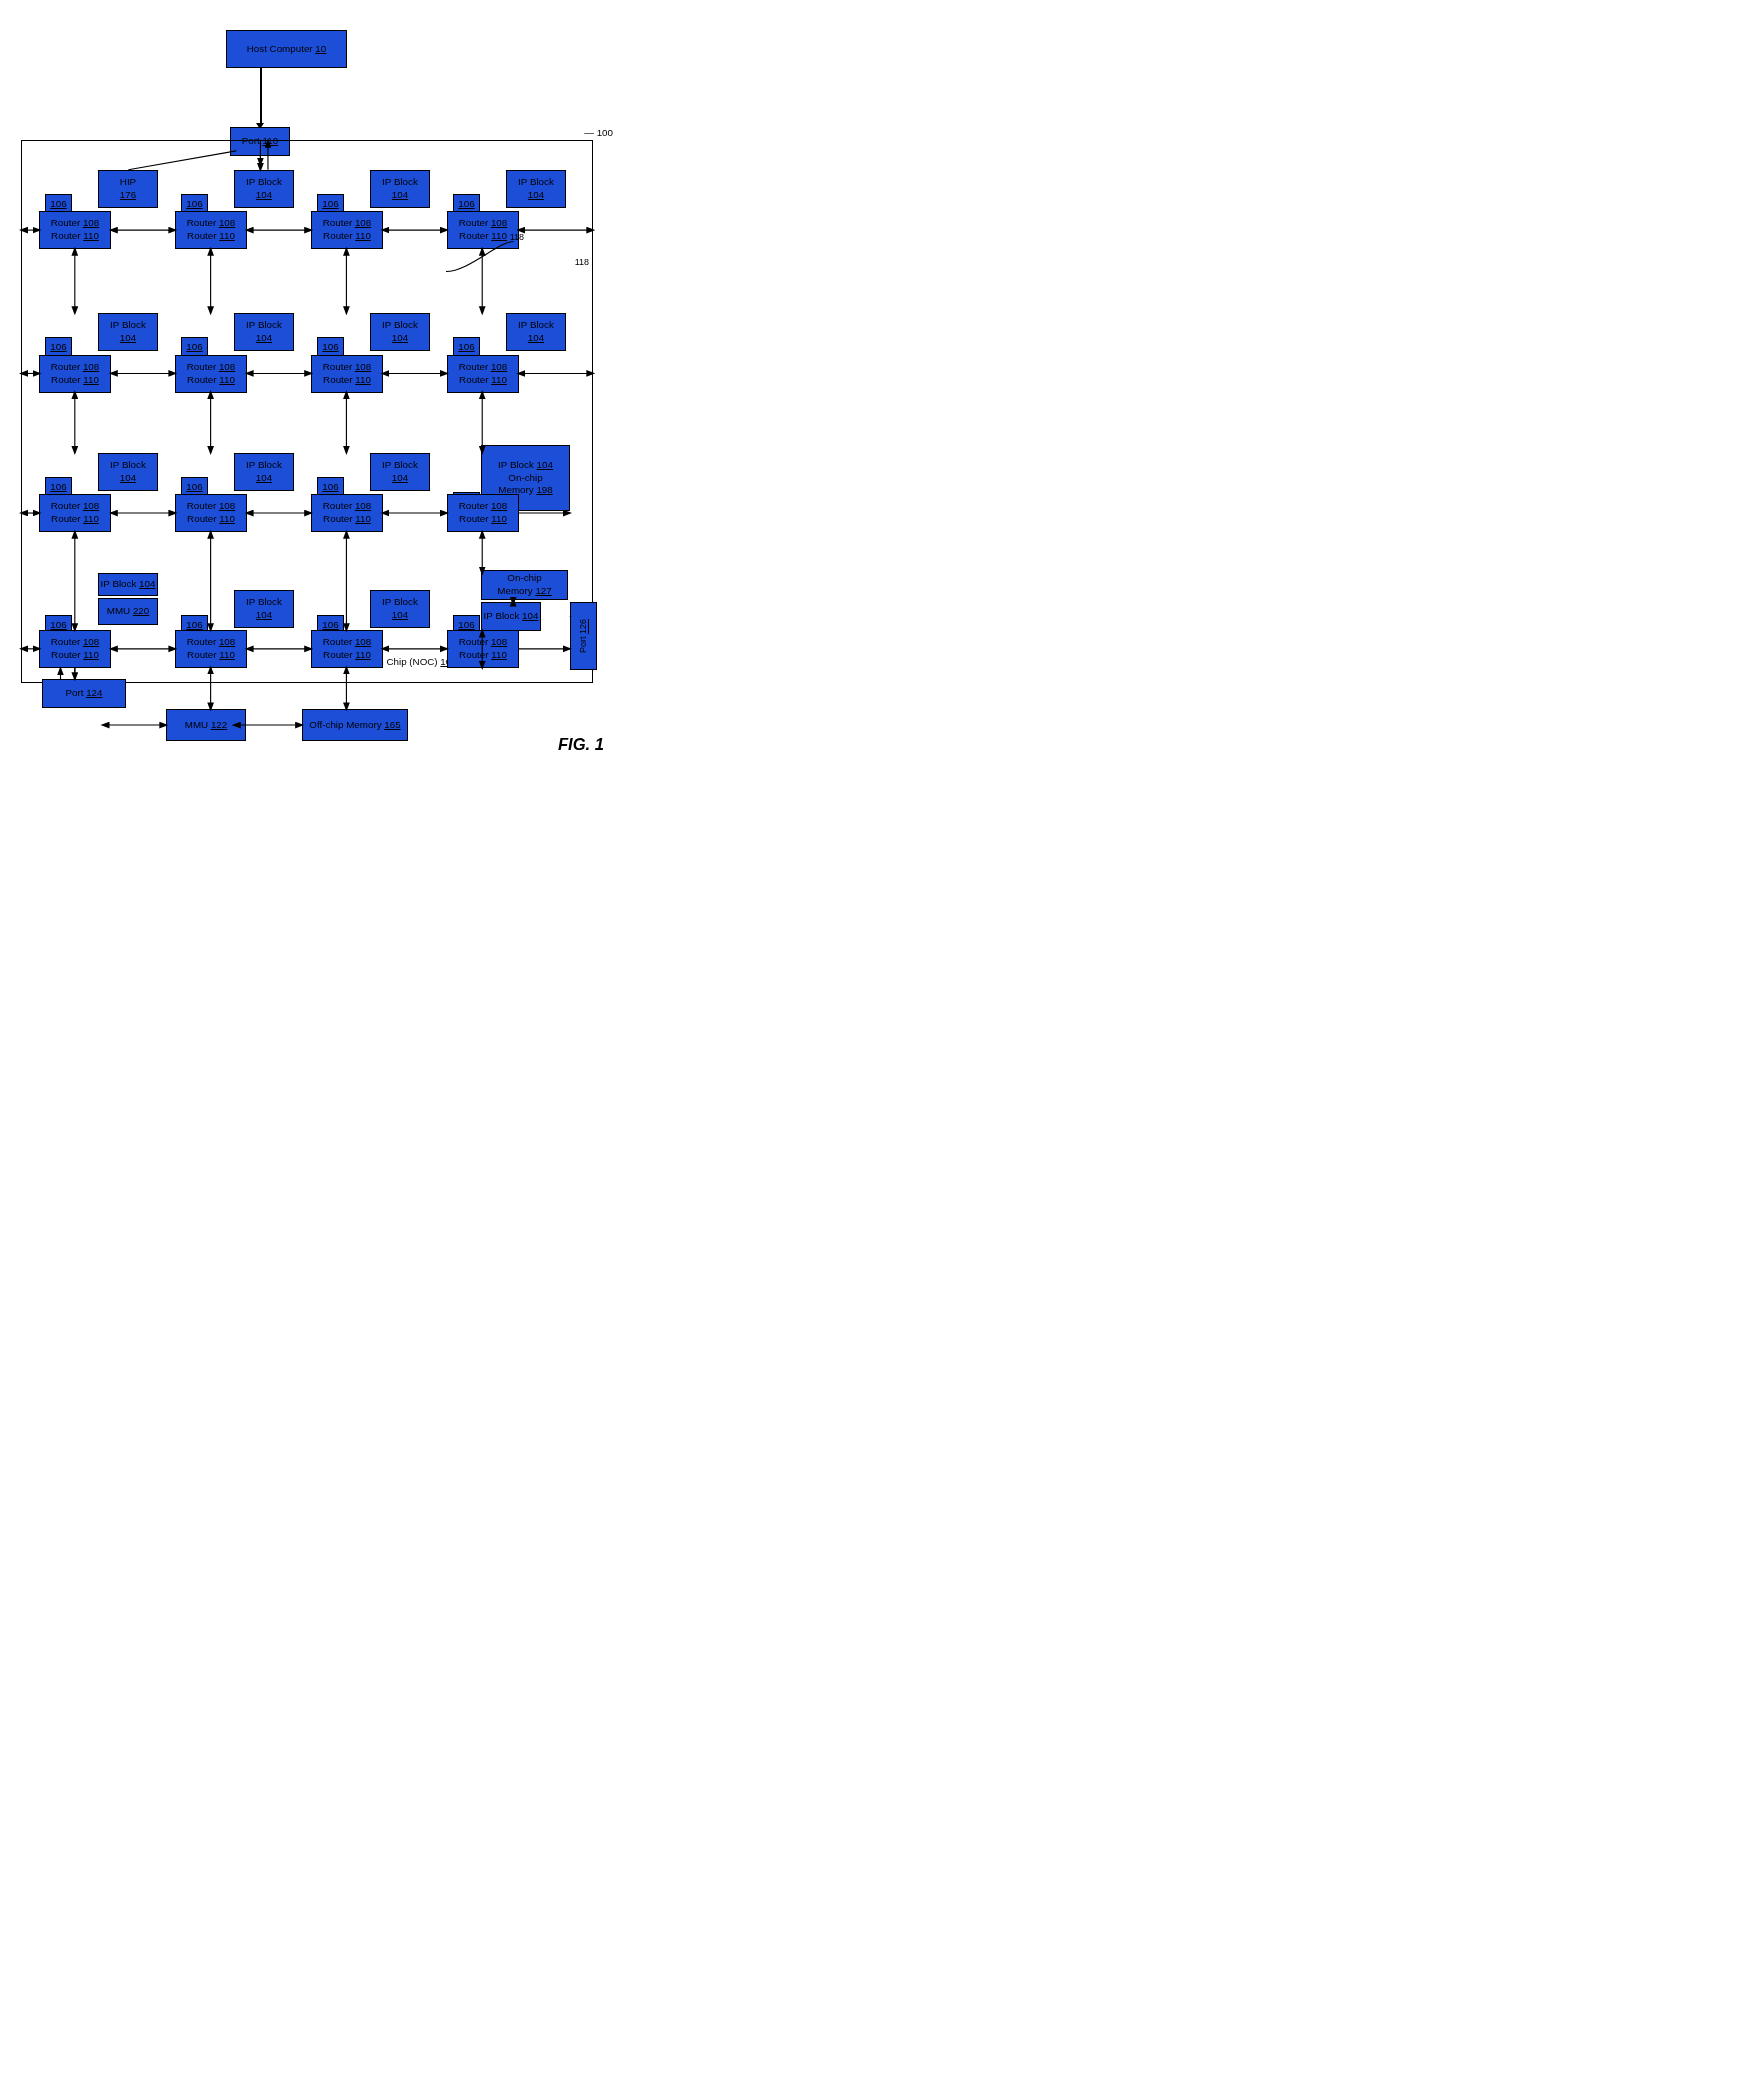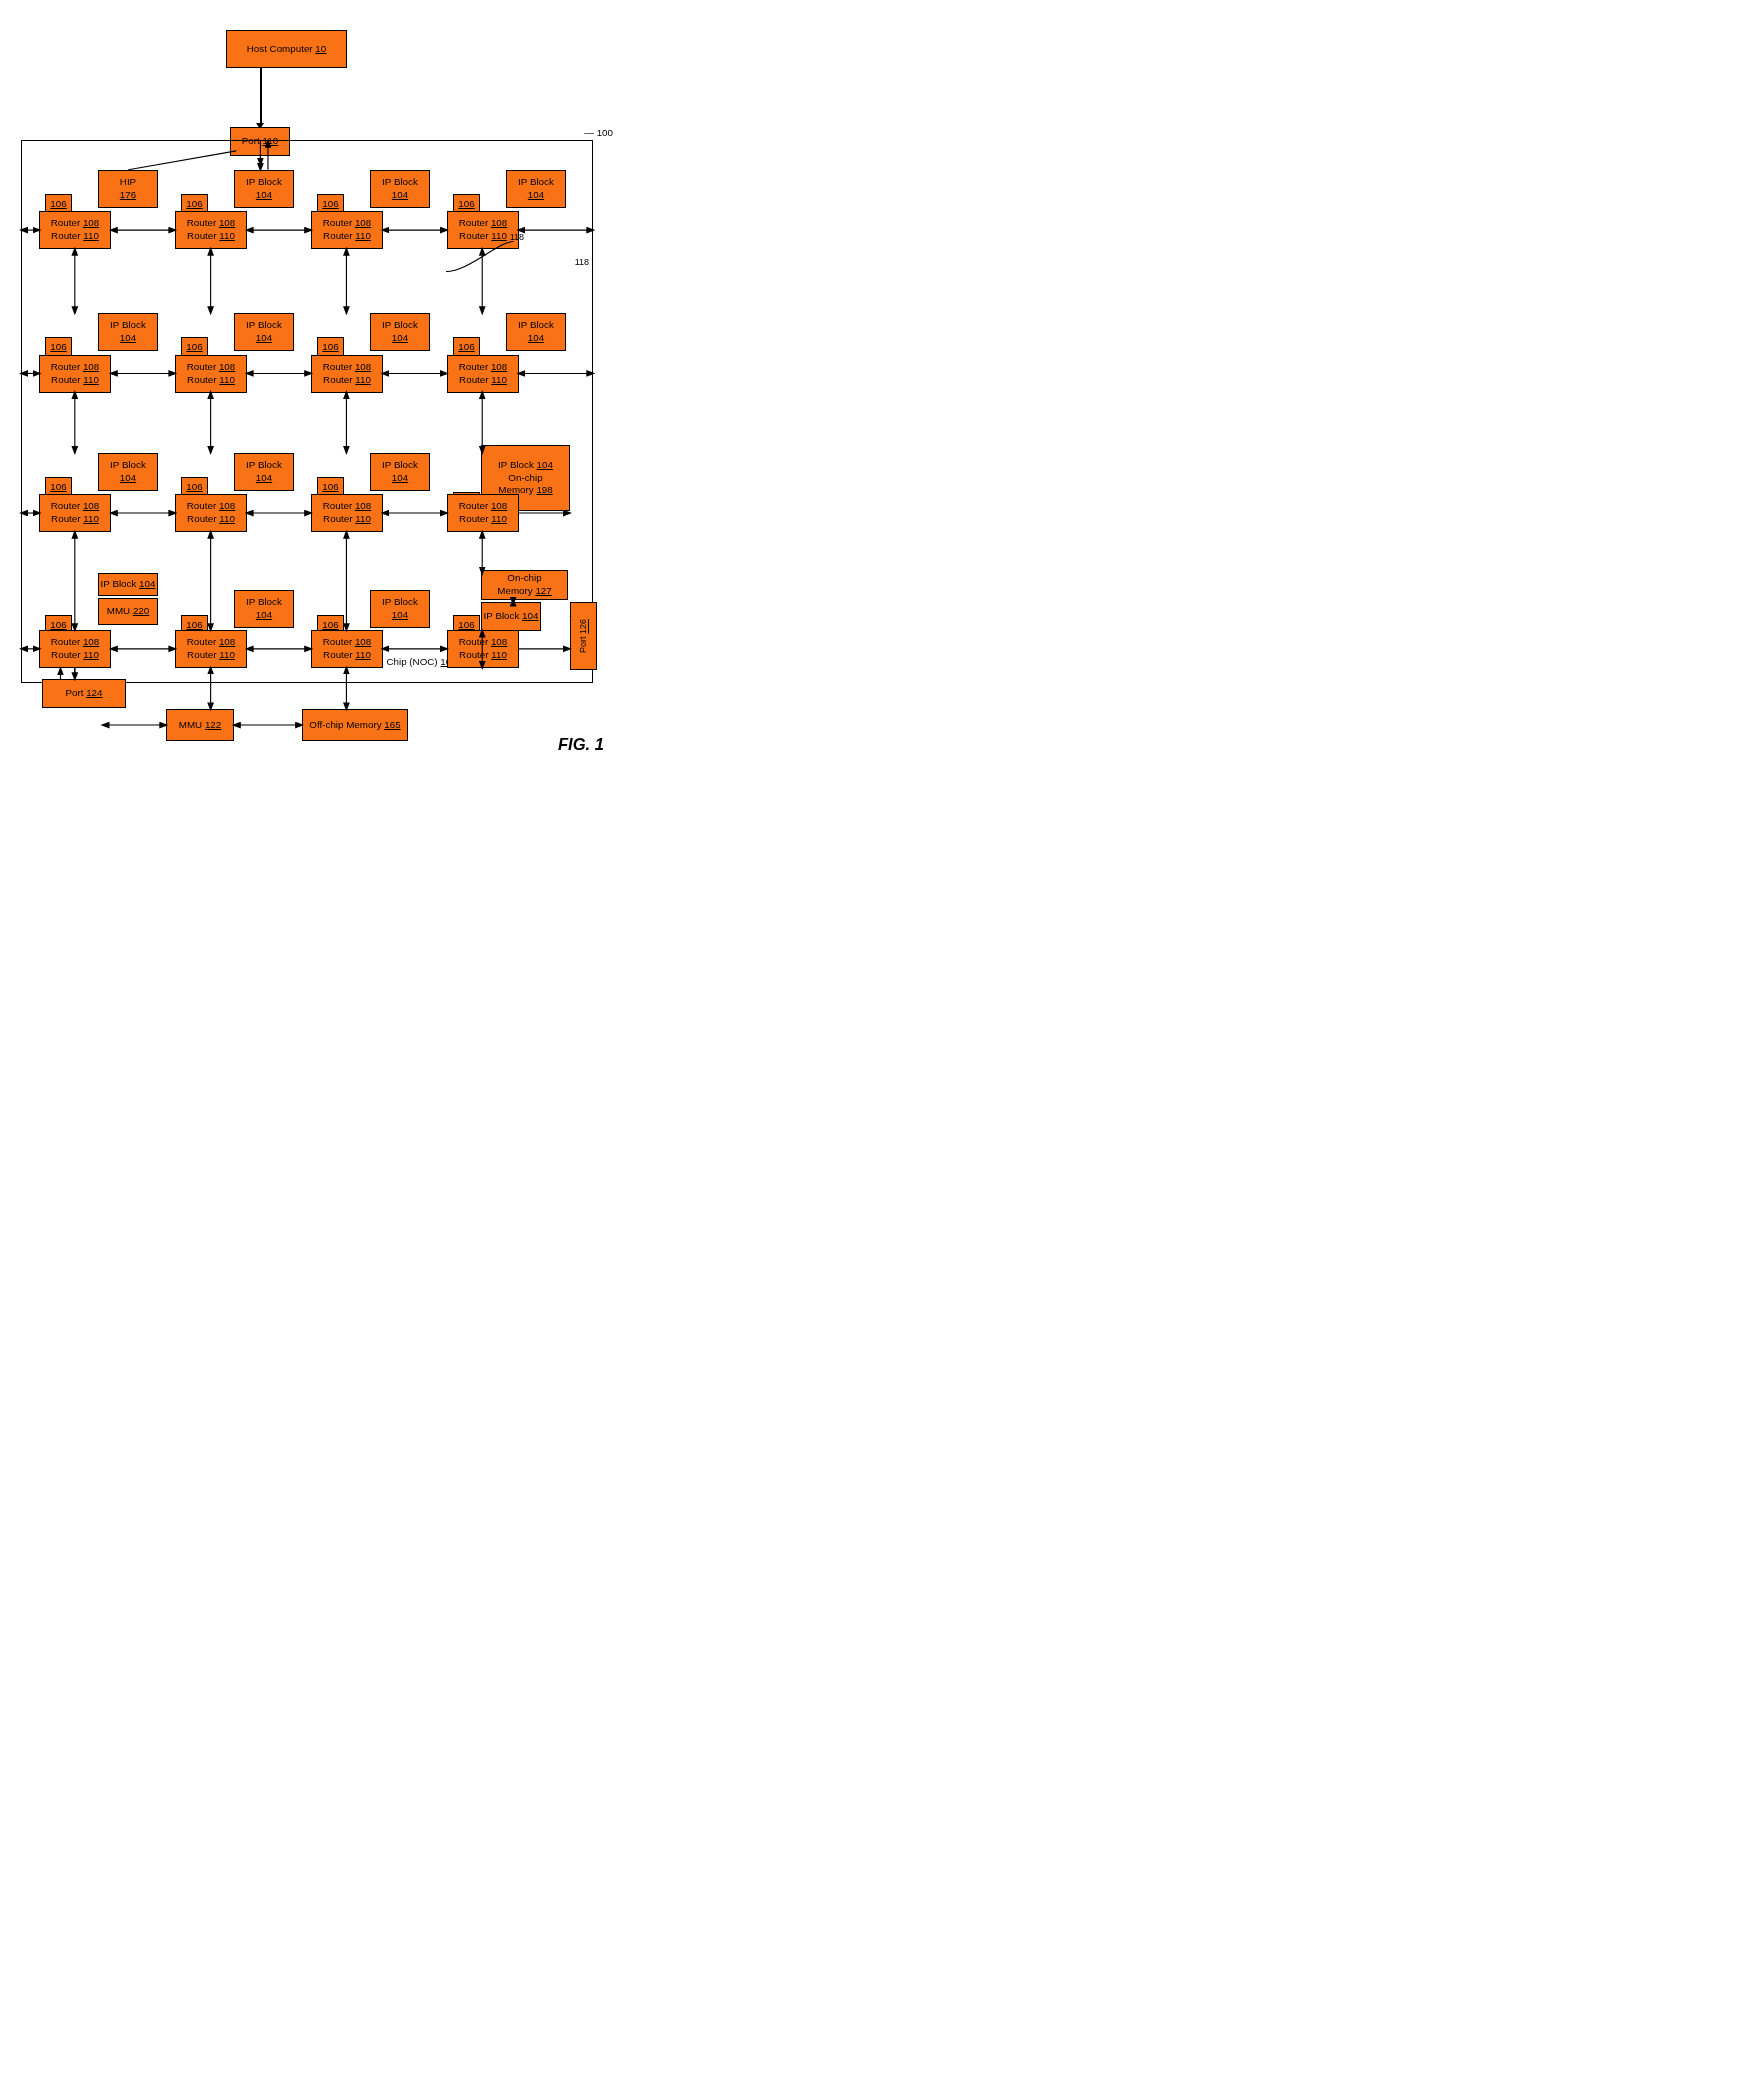--- a/index.html
+++ b/index.html
@@ -16,21 +16,21 @@
       position: relative;
       width: 634px;
       height: 762px;
       background: #fff;
     }
 
     
     .box {
       position: absolute;
       border: 1.5px solid #000;
-      background: #f97316;
+      background: #1d4ed8;
       display: flex;
       flex-direction: column;
       align-items: center;
       justify-content: center;
       text-align: center;
       font-size: 9.8px;
       line-height: 1.3;
     }
 
     .box u { text-decoration: underline; }
@@ -252,21 +252,21 @@
   </div>
 
   <div class="box" style="width:27px;height:68px;top:602px;left:570px;">
     <span style="writing-mode:vertical-rl;transform:rotate(180deg);font-size:9px;">Port <u>126</u></span>
   </div>
 
   <div class="box" style="width:84px;height:29px;top:679px;left:42px;">
     <span>Port <u>124</u></span>
   </div>
 
-  <div class="box" style="width:68px;height:32px;top:709px;left:166px;">
+  <div class="box" style="width:80px;height:32px;top:709px;left:166px;">
     <span>MMU <u>122</u></span>
   </div>
 
   <div class="box" style="width:106px;height:32px;top:709px;left:302px;">
     <span>Off-chip Memory <u>165</u></span>
   </div>
 
   <svg style="position:absolute;top:0;left:0;width:634px;height:762px;pointer-events:none;" viewBox="0 0 840 1010" width="634" height="762">
     <defs>
       <marker id="arrow" markerWidth="8" markerHeight="8" refX="6" refY="3" orient="auto">

